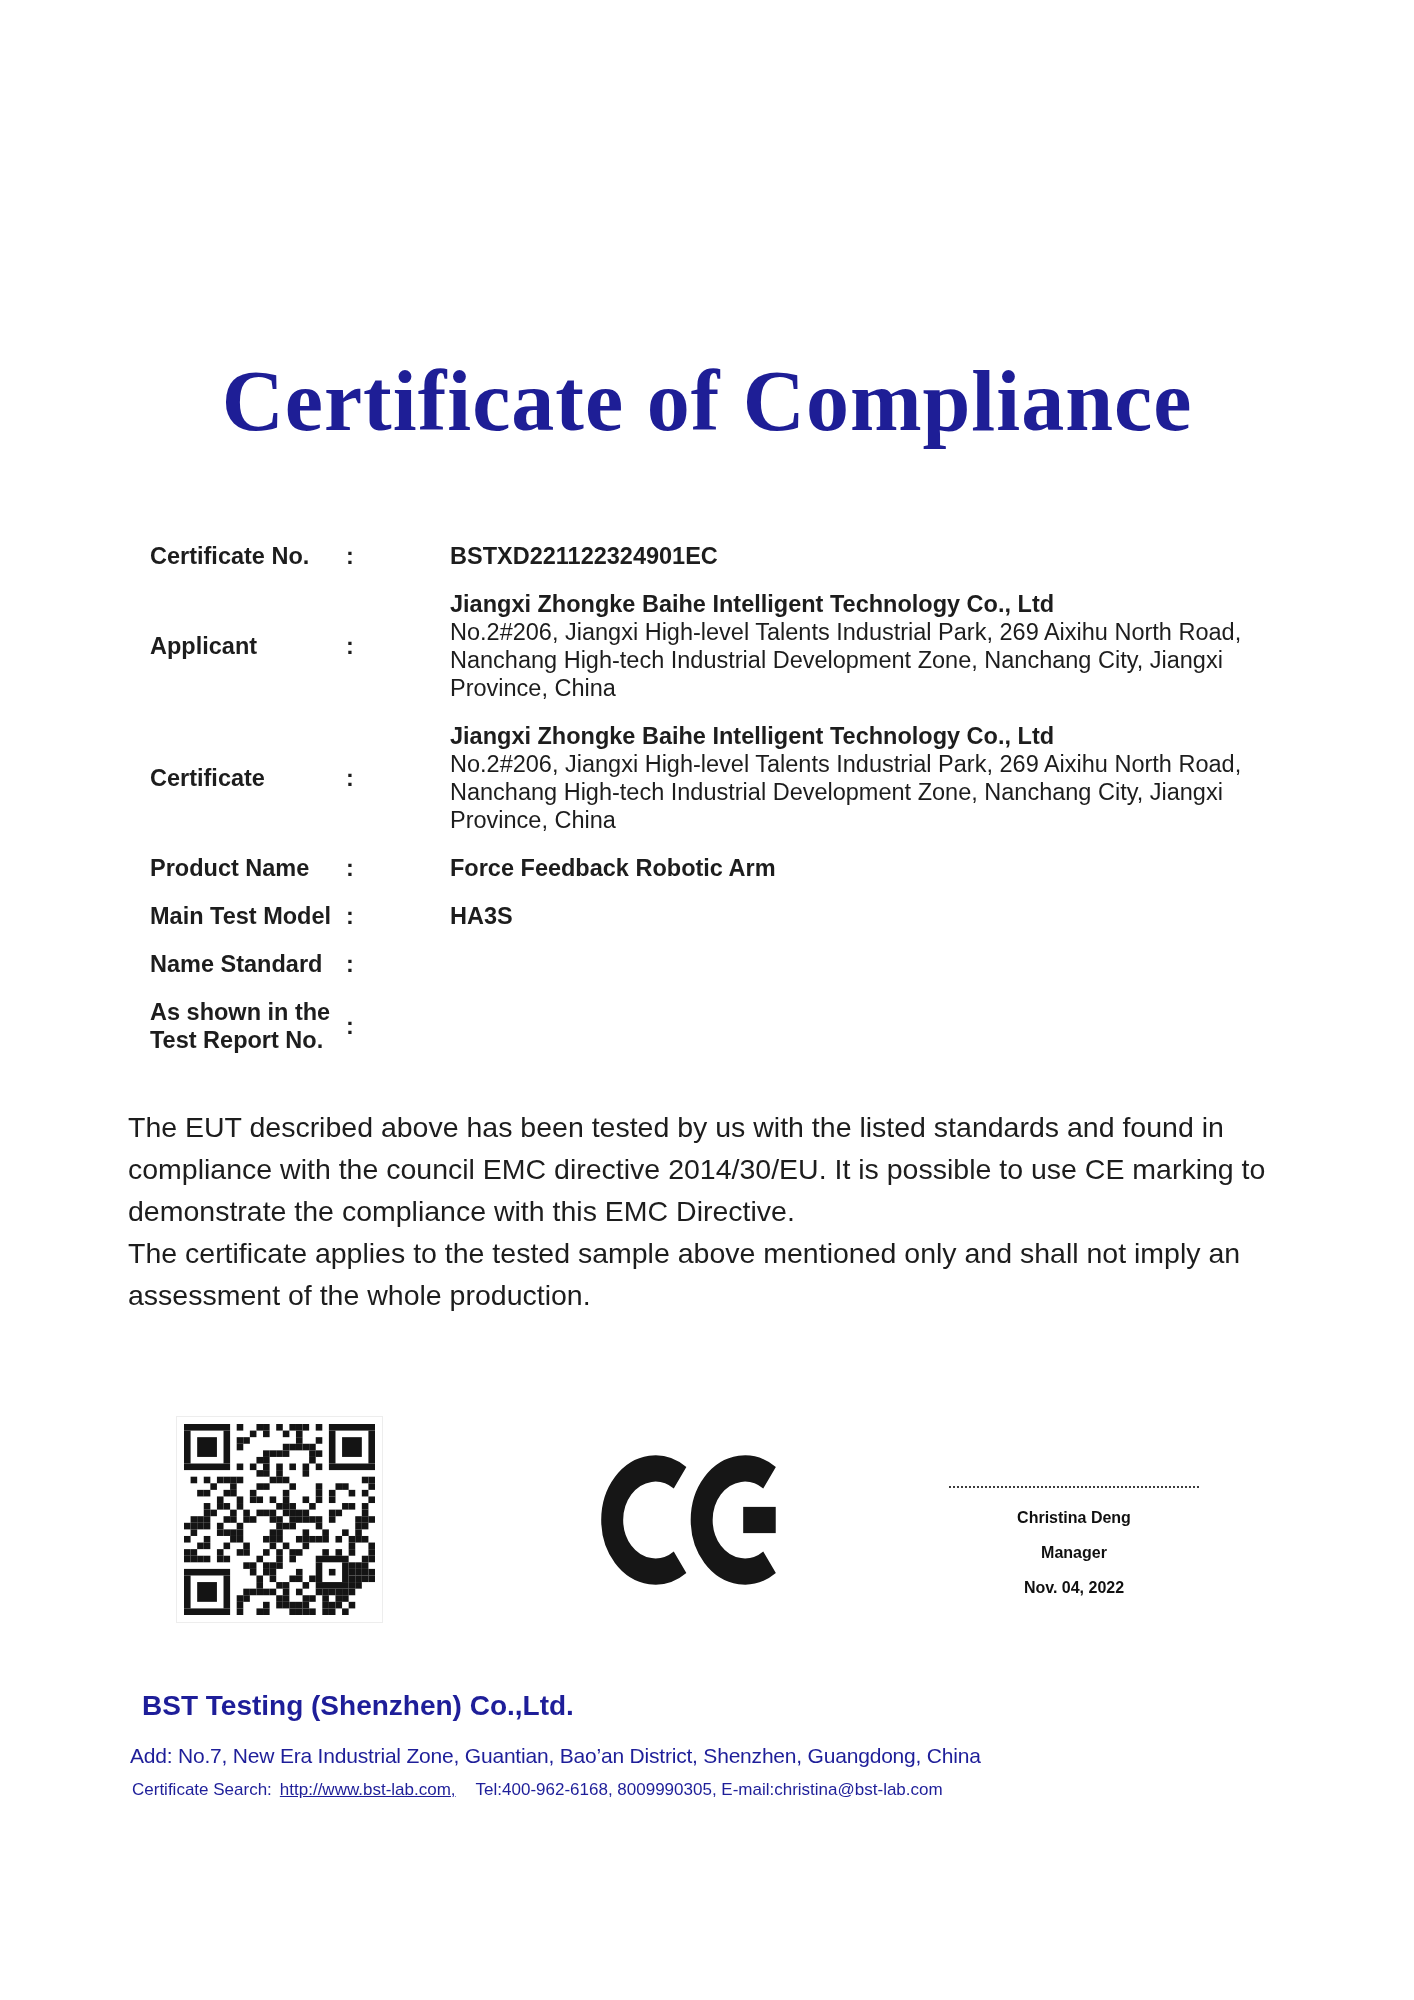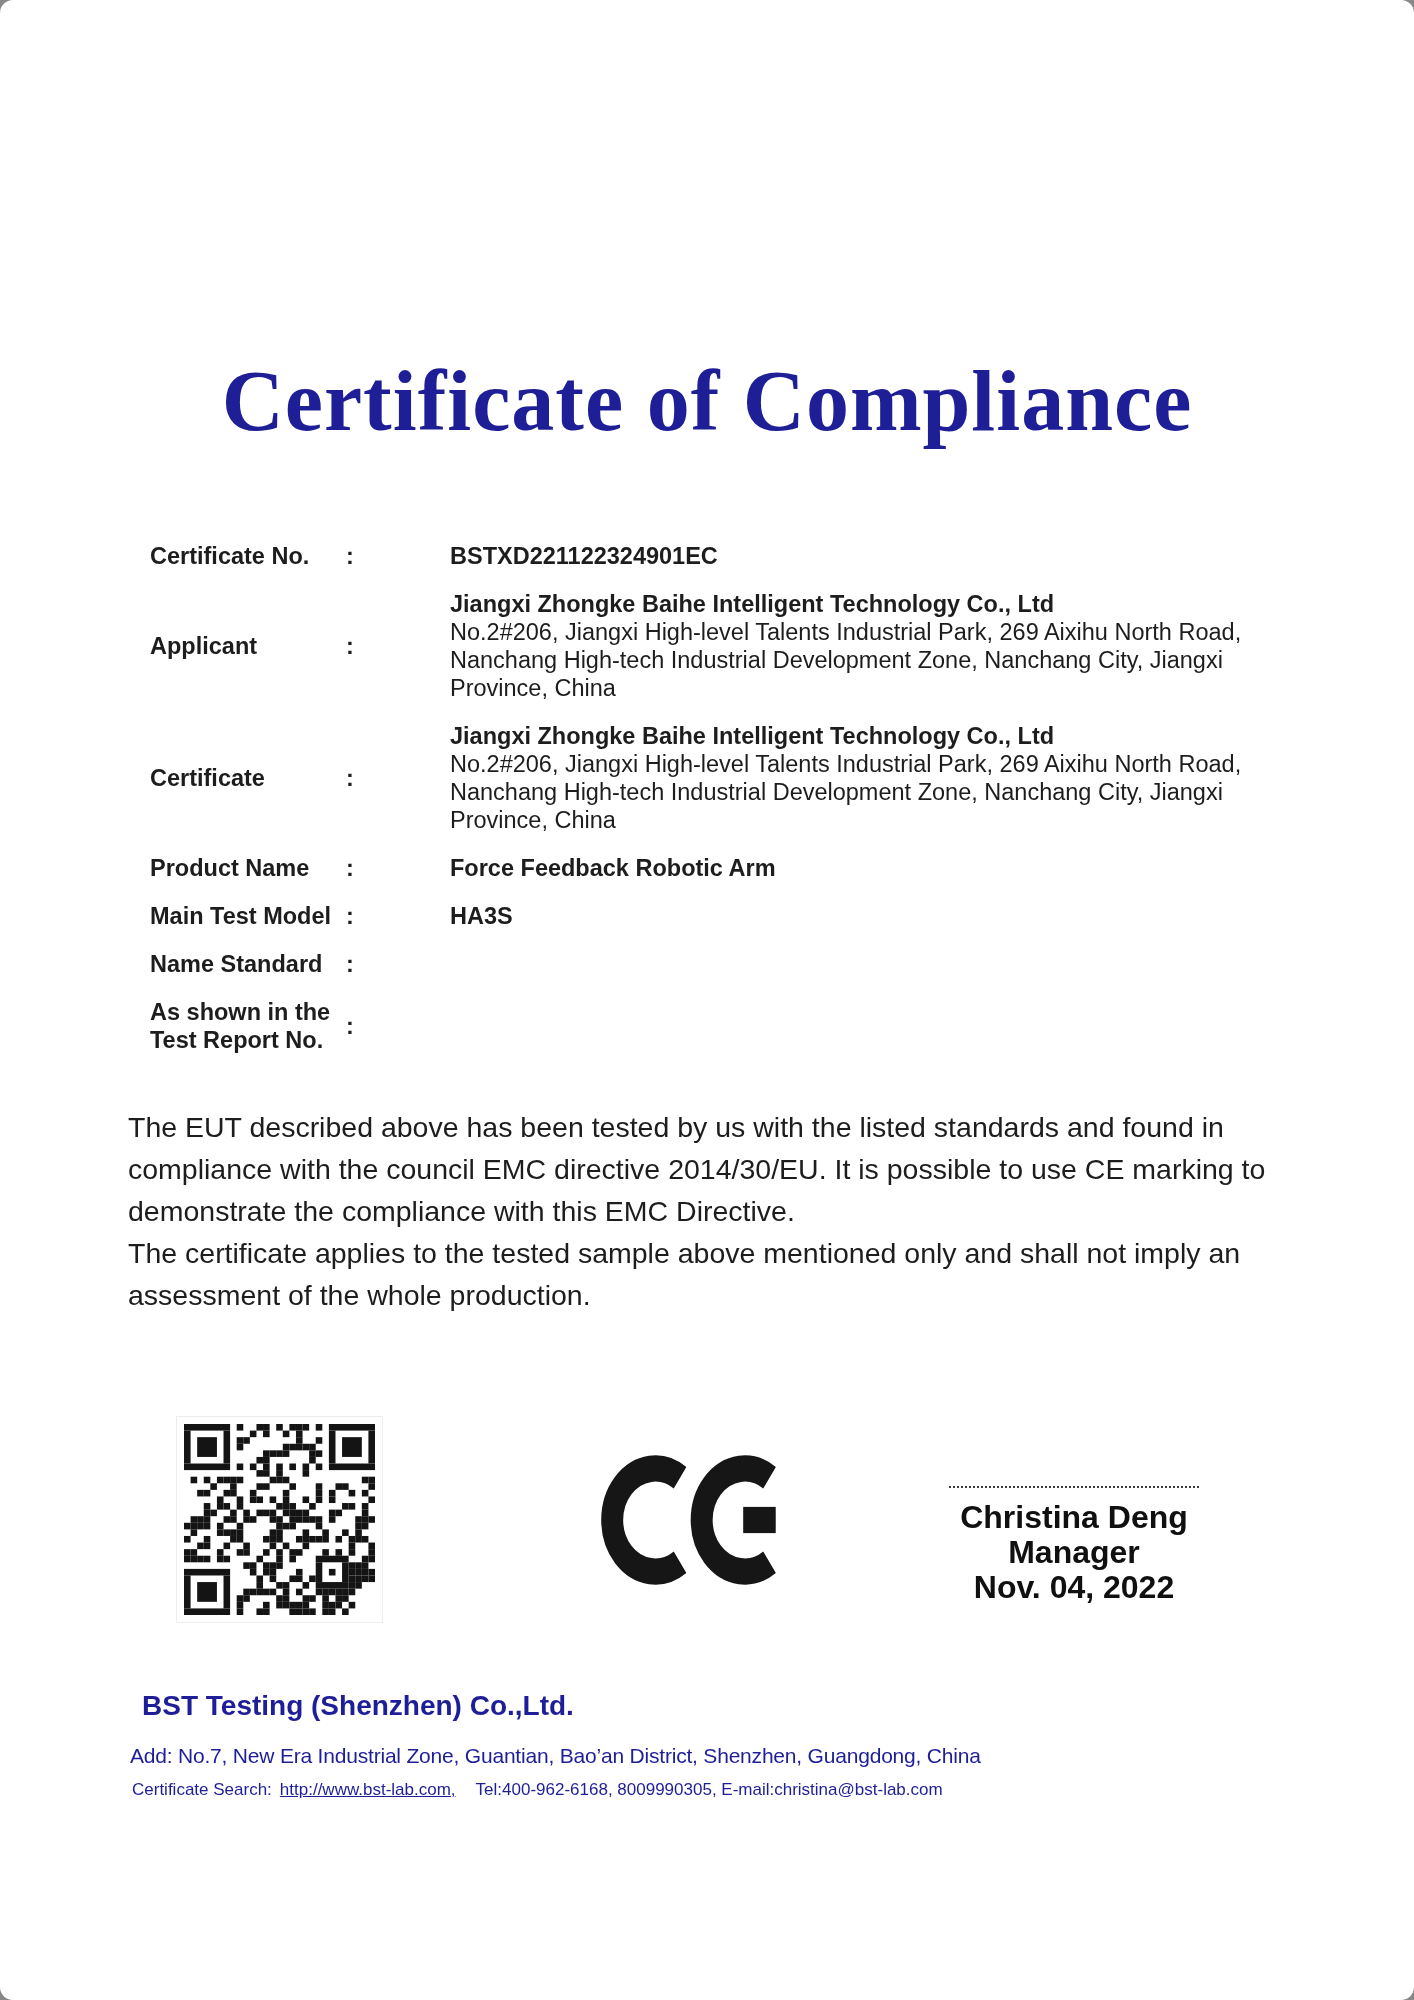--- a/index.html
+++ b/index.html
@@ -3,21 +3,20 @@
 <meta charset="utf-8">
 <style>
   html,body{margin:0;padding:0;background:#888;}
   .page{
     position:relative;
     width:1414px;height:2000px;
     margin:0 auto;
     background:#ffffff;
     font-family:"Liberation Sans", sans-serif;
     overflow:hidden;
-    border-radius:13px;
   }
   
   .title{
     position:absolute;top:352px;left:0;width:100%;
     margin:0;text-align:center;
     font-family:"Liberation Serif", serif;
     font-weight:bold;font-size:86px;line-height:1.15;
     color:#1e1e96;letter-spacing:1px;
   }
   
@@ -33,21 +32,21 @@
              font-size:28.5px;line-height:42px;color:#1d1d1d;}
   .statement p{margin:0;}
   
   .qr{position:absolute;left:176px;top:1416px;background:#fff;
       padding:7px;border:1px solid #ededed;line-height:0;}
   
   .ce{position:absolute;left:600px;top:1452px;line-height:0;}
   
   .signature{position:absolute;left:945px;top:1486px;width:258px;text-align:center;}
   .sig-dotted{height:0;border-top:2.5px dotted #3c3c3c;margin:0 4px 12px 4px;}
-  .sig-line{font-weight:bold;font-size:32px;line-height:35px;color:#101010;}
+  .sig-line{font-weight:bold;font-size:16px;line-height:35px;color:#101010;}
   
   .f-company{position:absolute;left:142px;top:1690px;
              font-size:28px;font-weight:bold;color:#1e1e99;}
   .f-address{position:absolute;left:130px;top:1744px;
              font-size:21px;color:#1e1e99;letter-spacing:-0.2px;text-align:right;}
   .f-search{position:absolute;left:132px;top:1780px;
             font-size:17px;color:#1e1e99;}
   .f-search .url{color:#1e1e99;text-decoration:underline;margin:0 20px 0 8px;cursor:pointer;}
 </style>
 </head>

